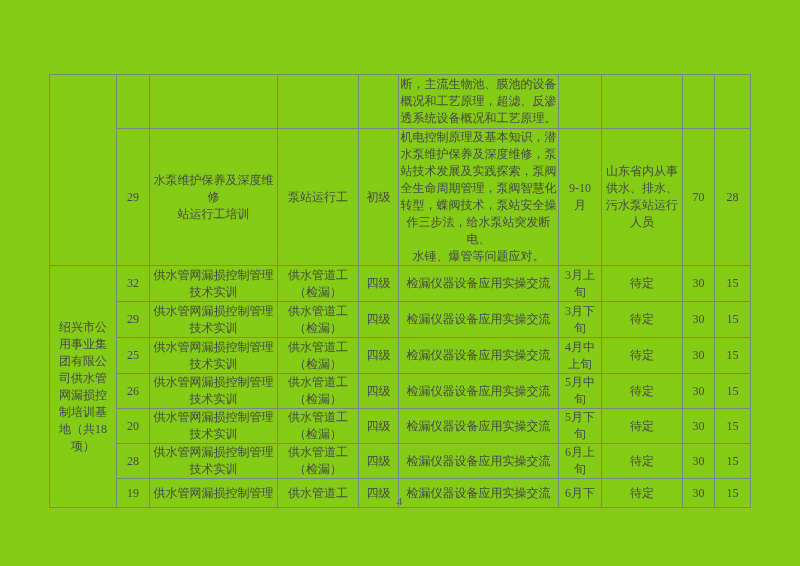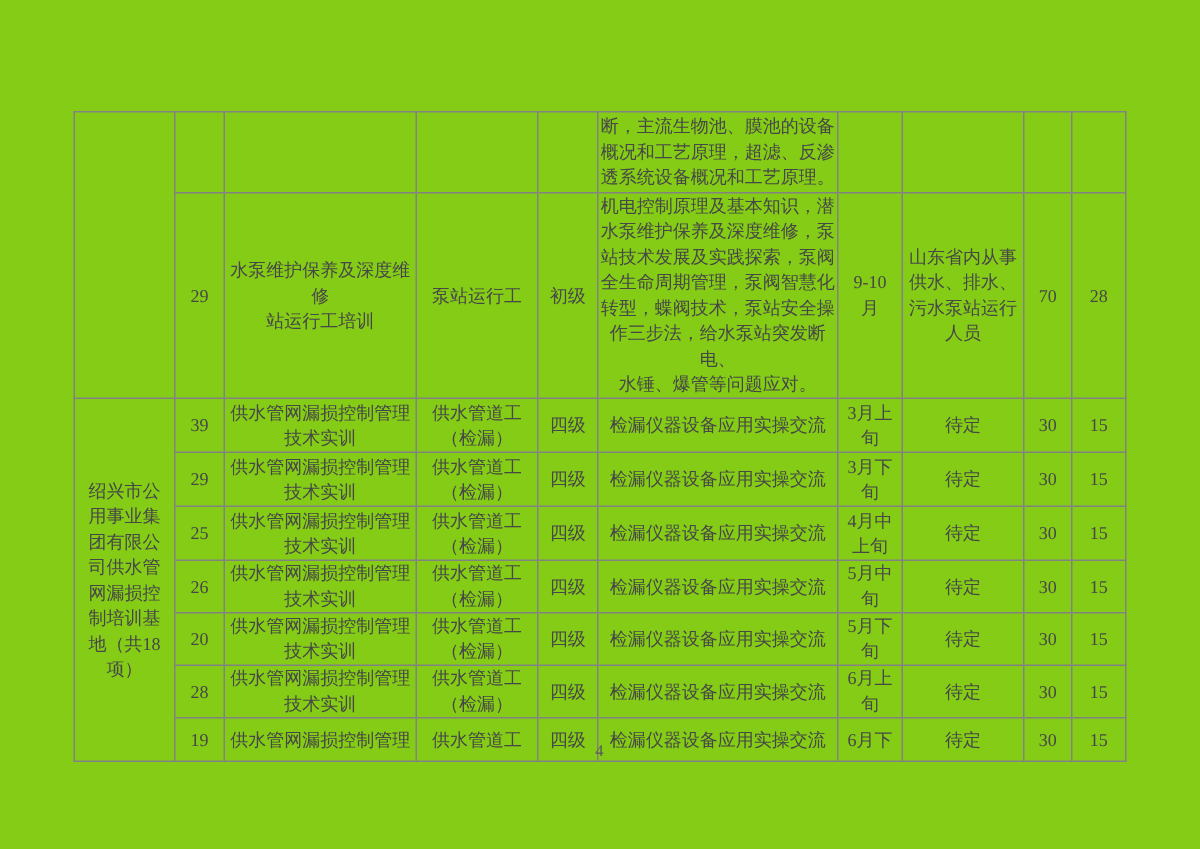--- a/index.html
+++ b/index.html
@@ -117,21 +117,21 @@
 
       <tr class="h36">
         <td rowspan="7">绍兴市公
 用事业集
 团有限公
 司供水管
 网漏损控
 制培训基
 地（共18
 项）</td>
-        <td>39</td>
+        <td>32</td>
         <td>供水管网漏损控制管理
 技术实训</td>
         <td>供水管道工
 （检漏）</td>
         <td>四级</td>
         <td class="col-content">检漏仪器设备应用实操交流</td>
         <td>3月上
 旬</td>
         <td>待定</td>
         <td>30</td>

